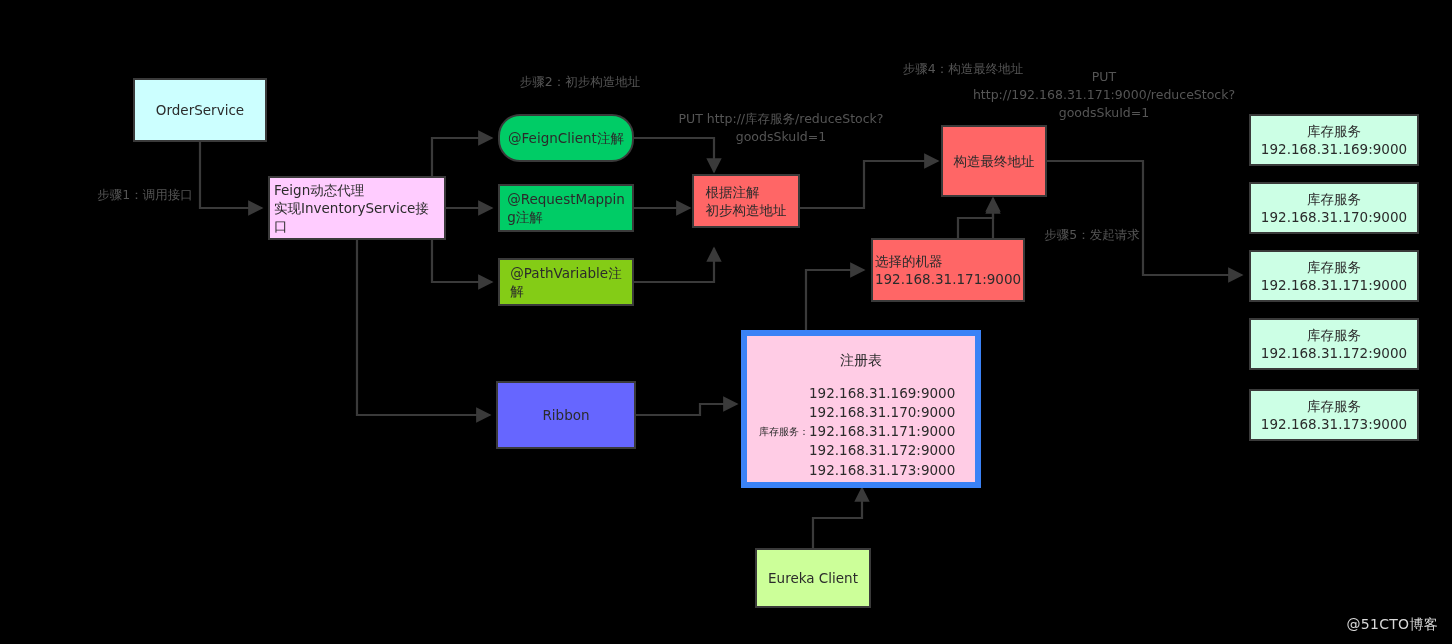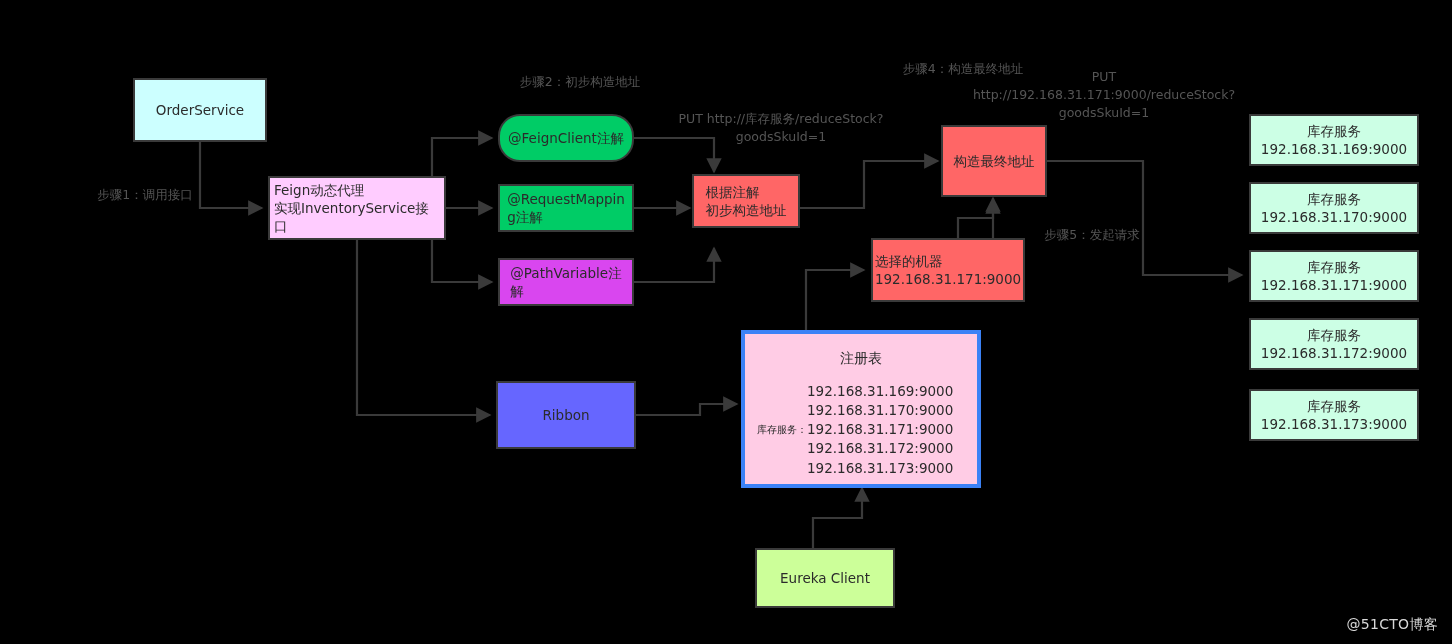--- a/index.html
+++ b/index.html
@@ -41,21 +41,21 @@
   .lbl {
     position: absolute;
     color: #555555;
     font-size: 12.5px;
     line-height: 1.45;
     text-align: center;
     white-space: pre-line;
   }
   .registry {
     position: absolute;
-    border: 4px solid #3b82f6;
+    border: 6px solid #3b82f6;
     background: #FFCCE5;
     color: #2b2b2b;
   }
   .registry-title {
     position: absolute;
     left: 0; right: 0;
     top: 16px;
     text-align: center;
     font-size: 14px;
   }
@@ -140,21 +140,21 @@
 
   <div class="node" style="left:498px; top:114px; width:136px; height:48px; background:#00CC66;border-radius:22px;">
     <span class="label">@FeignClient注解</span>
   </div>
 
   <div class="node" style="left:498px; top:184px; width:136px; height:48px; background:#00CC66;">
     <span class="label">@RequestMappin
 g注解</span>
   </div>
 
-  <div class="node" style="left:498px; top:258px; width:136px; height:48px; background:#d946ef;">
+  <div class="node" style="left:498px; top:258px; width:136px; height:48px; background:#84cc16;">
     <span class="label">@PathVariable注
 解</span>
   </div>
 
   <div class="node" style="left:692px; top:174px; width:108px; height:54px; background:#FF6666;">
     <span class="label">根据注解
 初步构造地址</span>
   </div>
 
   <div class="node" style="left:941px; top:125px; width:106px; height:72px; background:#FF6666;">
@@ -163,21 +163,21 @@
 
   <div class="node" style="left:871px; top:238px; width:154px; height:64px; background:#FF6666;">
     <span class="label">选择的机器
 192.168.31.171:9000</span>
   </div>
 
   <div class="node" style="left:496px; top:381px; width:140px; height:68px; background:#6666FF;">
     <span class="label">Ribbon</span>
   </div>
 
-  <div class="node" style="left:755px; top:548px; width:140px; height:60px; background:#CCFF99;">
+  <div class="node" style="left:755px; top:548px; width:116px; height:60px; background:#CCFF99;">
     <span class="label">Eureka Client</span>
   </div>
 
   <div class="registry" style="left:741px; top:330px; width:240px; height:158px;">
     <div class="registry-title">注册表</div>
     <div class="registry-body">
       <div class="registry-key">库存服务：</div>
       <div class="registry-list">
         <div>192.168.31.169:9000</div>
         <div>192.168.31.170:9000</div>

